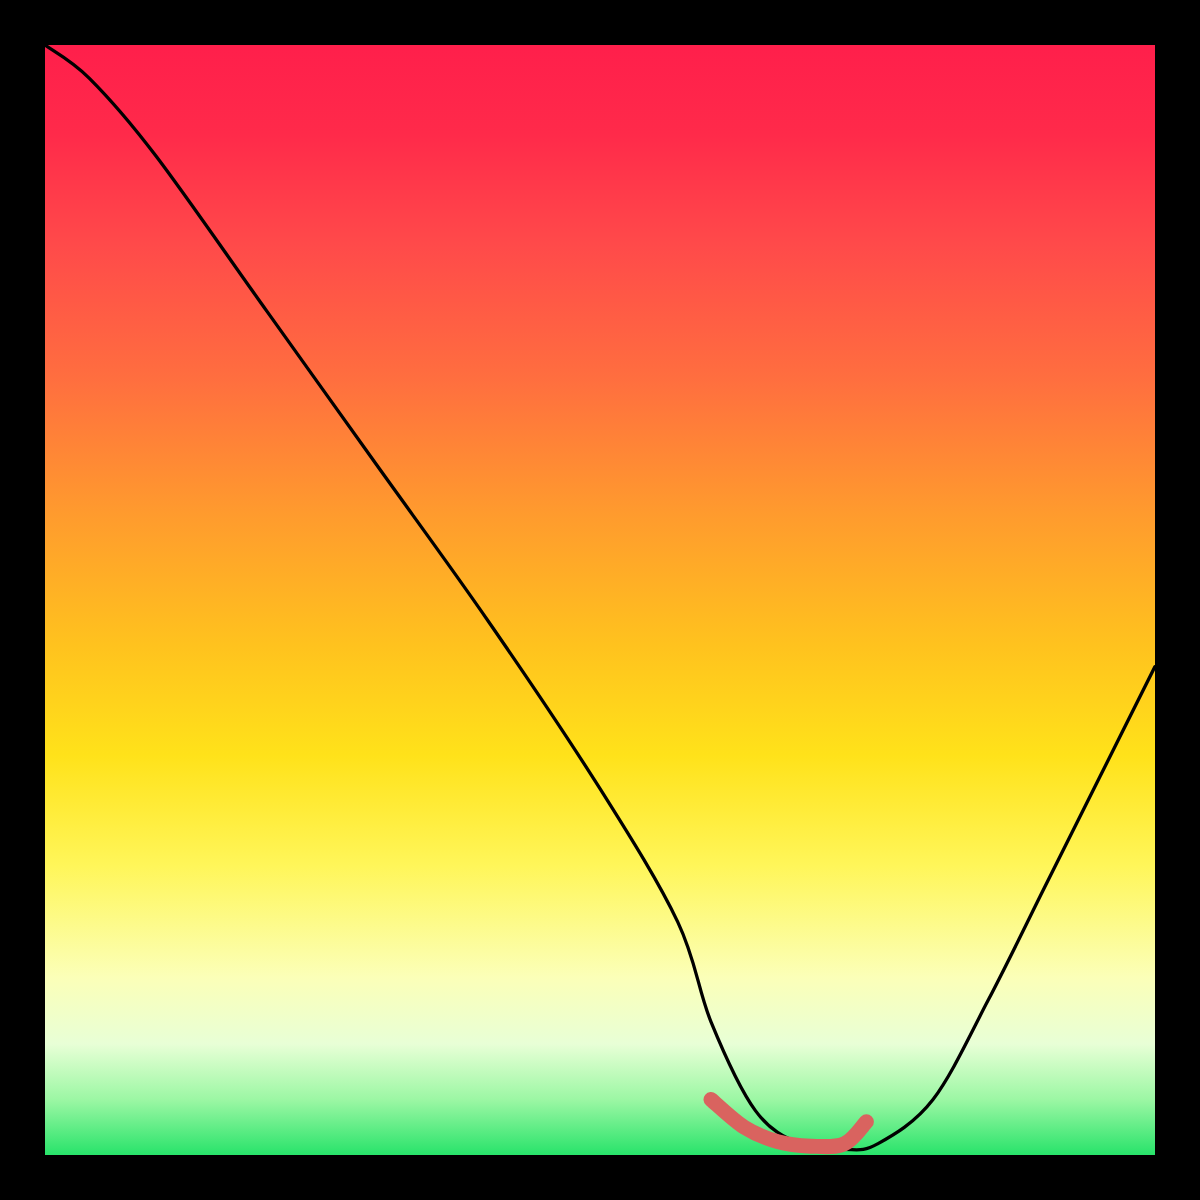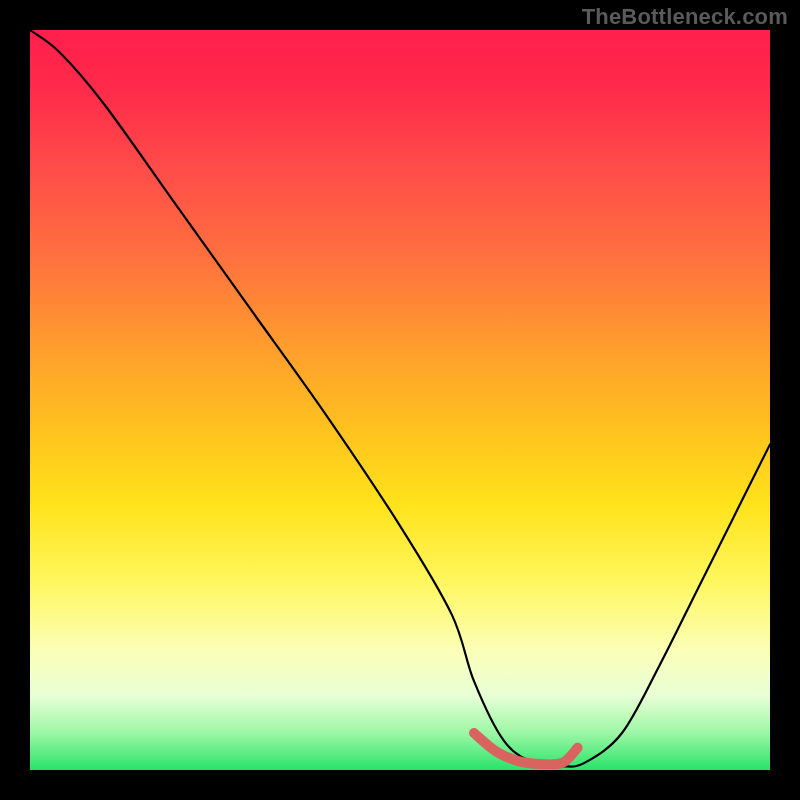--- a/index.html
+++ b/index.html
@@ -58,21 +58,20 @@
   svg.curve {
     position: absolute;
     inset: 0;
   }
 </style>
 </head>
 <body>
 
 <div class="frame">
 
-  <div class="watermark">TheBottleneck.com</div>
 
   <div class="plot">
     <div class="gradient"></div>
 
     <svg class="curve" viewBox="0 0 740 740" preserveAspectRatio="none">
       <path fill="none" stroke="#000" stroke-width="2.2" stroke-linecap="round" d="M0.0,0.0 C4.9,3.7 17.3,9.9 29.6,22.2 C41.9,34.5 54.3,48.1 74.0,74.0 C93.7,99.9 123.3,143.1 148.0,177.6 C172.7,212.1 197.3,246.7 222.0,281.2 C246.7,315.7 271.3,349.0 296.0,384.8 C320.7,420.6 349.0,462.5 370.0,495.8 C391.0,529.1 409.5,558.7 421.8,584.6 C434.1,610.5 435.4,630.2 444.0,651.2 C452.6,672.2 463.7,696.8 473.6,710.4 C483.5,724.0 493.3,728.3 503.2,732.6 C513.1,736.9 524.2,736.3 532.8,736.3 C541.4,736.3 545.1,738.1 555.0,732.6 C564.9,727.1 579.7,719.0 592.0,703.0 C604.3,687.0 616.7,659.8 629.0,636.4 C641.3,613.0 653.7,587.1 666.0,562.4 C678.3,537.7 690.7,513.1 703.0,488.4 C715.3,463.7 733.8,426.7 740.0,414.4"></path>
       <path fill="none" stroke="#d9635f" stroke-width="10" stroke-linecap="round" d="M444.0,703.0 C447.7,706.1 458.8,716.8 466.2,721.5 C473.6,726.2 481.0,729.0 488.4,731.1 C495.8,733.2 503.2,733.8 510.6,734.1 C518.0,734.3 526.6,735.3 532.8,732.6 C539.0,729.9 545.1,720.3 547.6,717.8"></path>
     </svg>
   </div>
 

